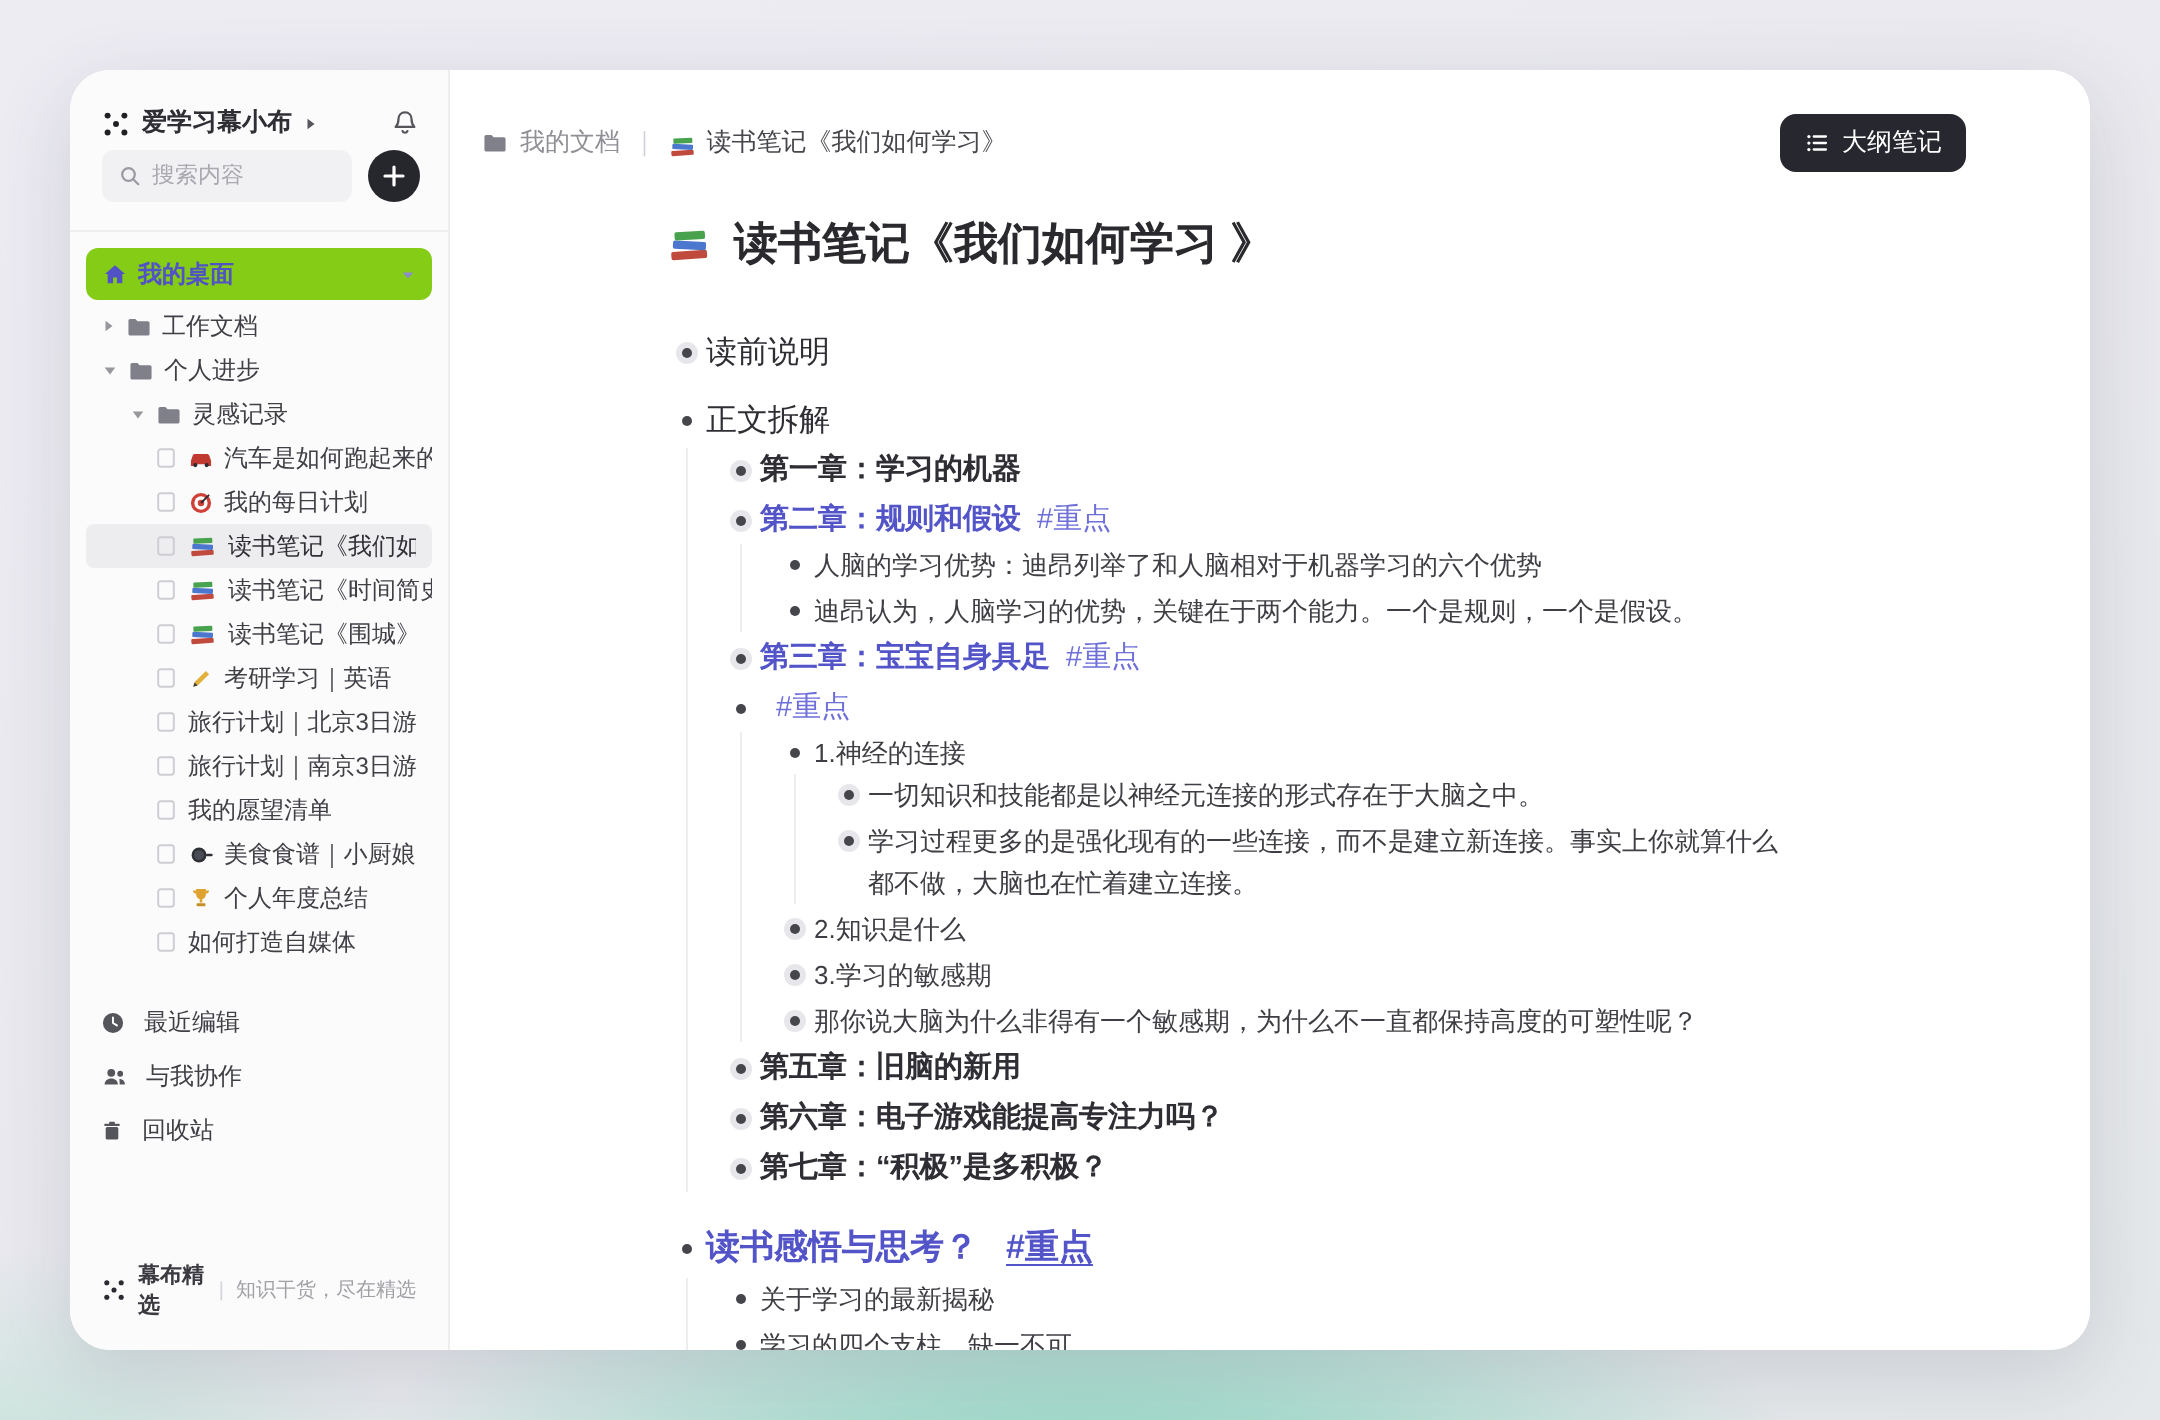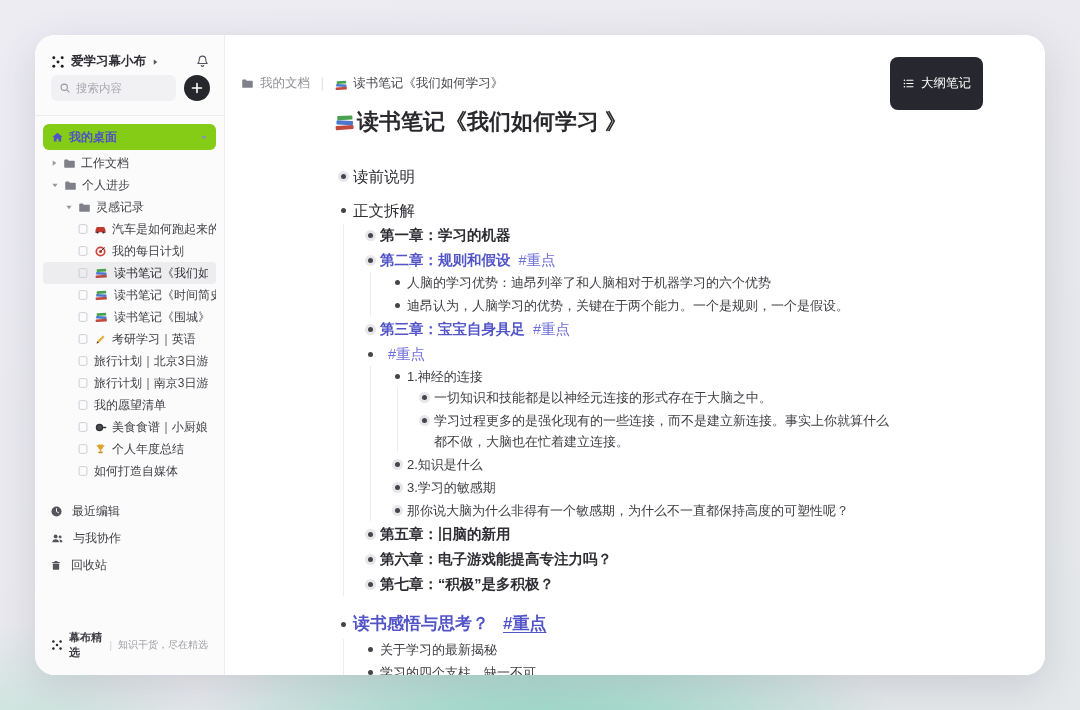--- a/index.html
+++ b/index.html
@@ -42,23 +42,23 @@
   .sf-brand{ font-size:11px; font-weight:700; color:#3a3a40; }
   .sf-sep{ color:#d3d3d9; font-size:10px; }
   .sf-tag{ font-size:10px; color:#a0a0a6; white-space:nowrap; }
 
   
   .main{ flex:1; position:relative; background:#fff; }
   .main-top{ position:absolute; top:22px; left:16px; right:62px; display:flex; justify-content:space-between; align-items:center; }
   .breadcrumb{ display:flex; align-items:center; gap:6px; font-size:12.5px; color:#8f8f96; }
   .crumb-doc{ color:#46464c; display:flex; gap:4px; align-items:flex-end; }
   .sep{ color:#cfcfd6; }
-  .view-btn{ display:flex; align-items:center; gap:6px; background:#27272f; color:#fff; font-size:12.5px; border-radius:8px; padding:18px 12px; cursor:pointer; }
+  .view-btn{ display:flex; align-items:center; gap:6px; background:#27272f; color:#fff; font-size:12.5px; border-radius:8px; padding:6px 12px; cursor:pointer; }
   .doc-area{ position:absolute; top:72px; left:108px; right:16px; bottom:0; overflow:hidden; }
-  .doc-title{ display:flex; align-items:center; font-size:22px; font-weight:700; color:#2a2a2e; }
+  .doc-title{ display:flex; align-items:center; gap:10px; font-size:22px; font-weight:700; color:#2a2a2e; }
 
   
   .outline{ margin-top:26px; width:560px; }
   .node{ margin-bottom:2px; }
   .outline > .node{ margin-bottom:7px; }
   .outline > .node.big-block{ margin-top:13px; }
   .row{ display:flex; align-items:flex-start; --lh:21px; }
   .bullet{ flex:0 0 20px; height:var(--lh); display:flex; align-items:center; justify-content:center; cursor:pointer; }
   .bullet i{ display:block; width:5px; height:5px; border-radius:50%; background:#45454c; }
   .bullet.ring i{ box-shadow:0 0 0 3px #e7e7eb; }

